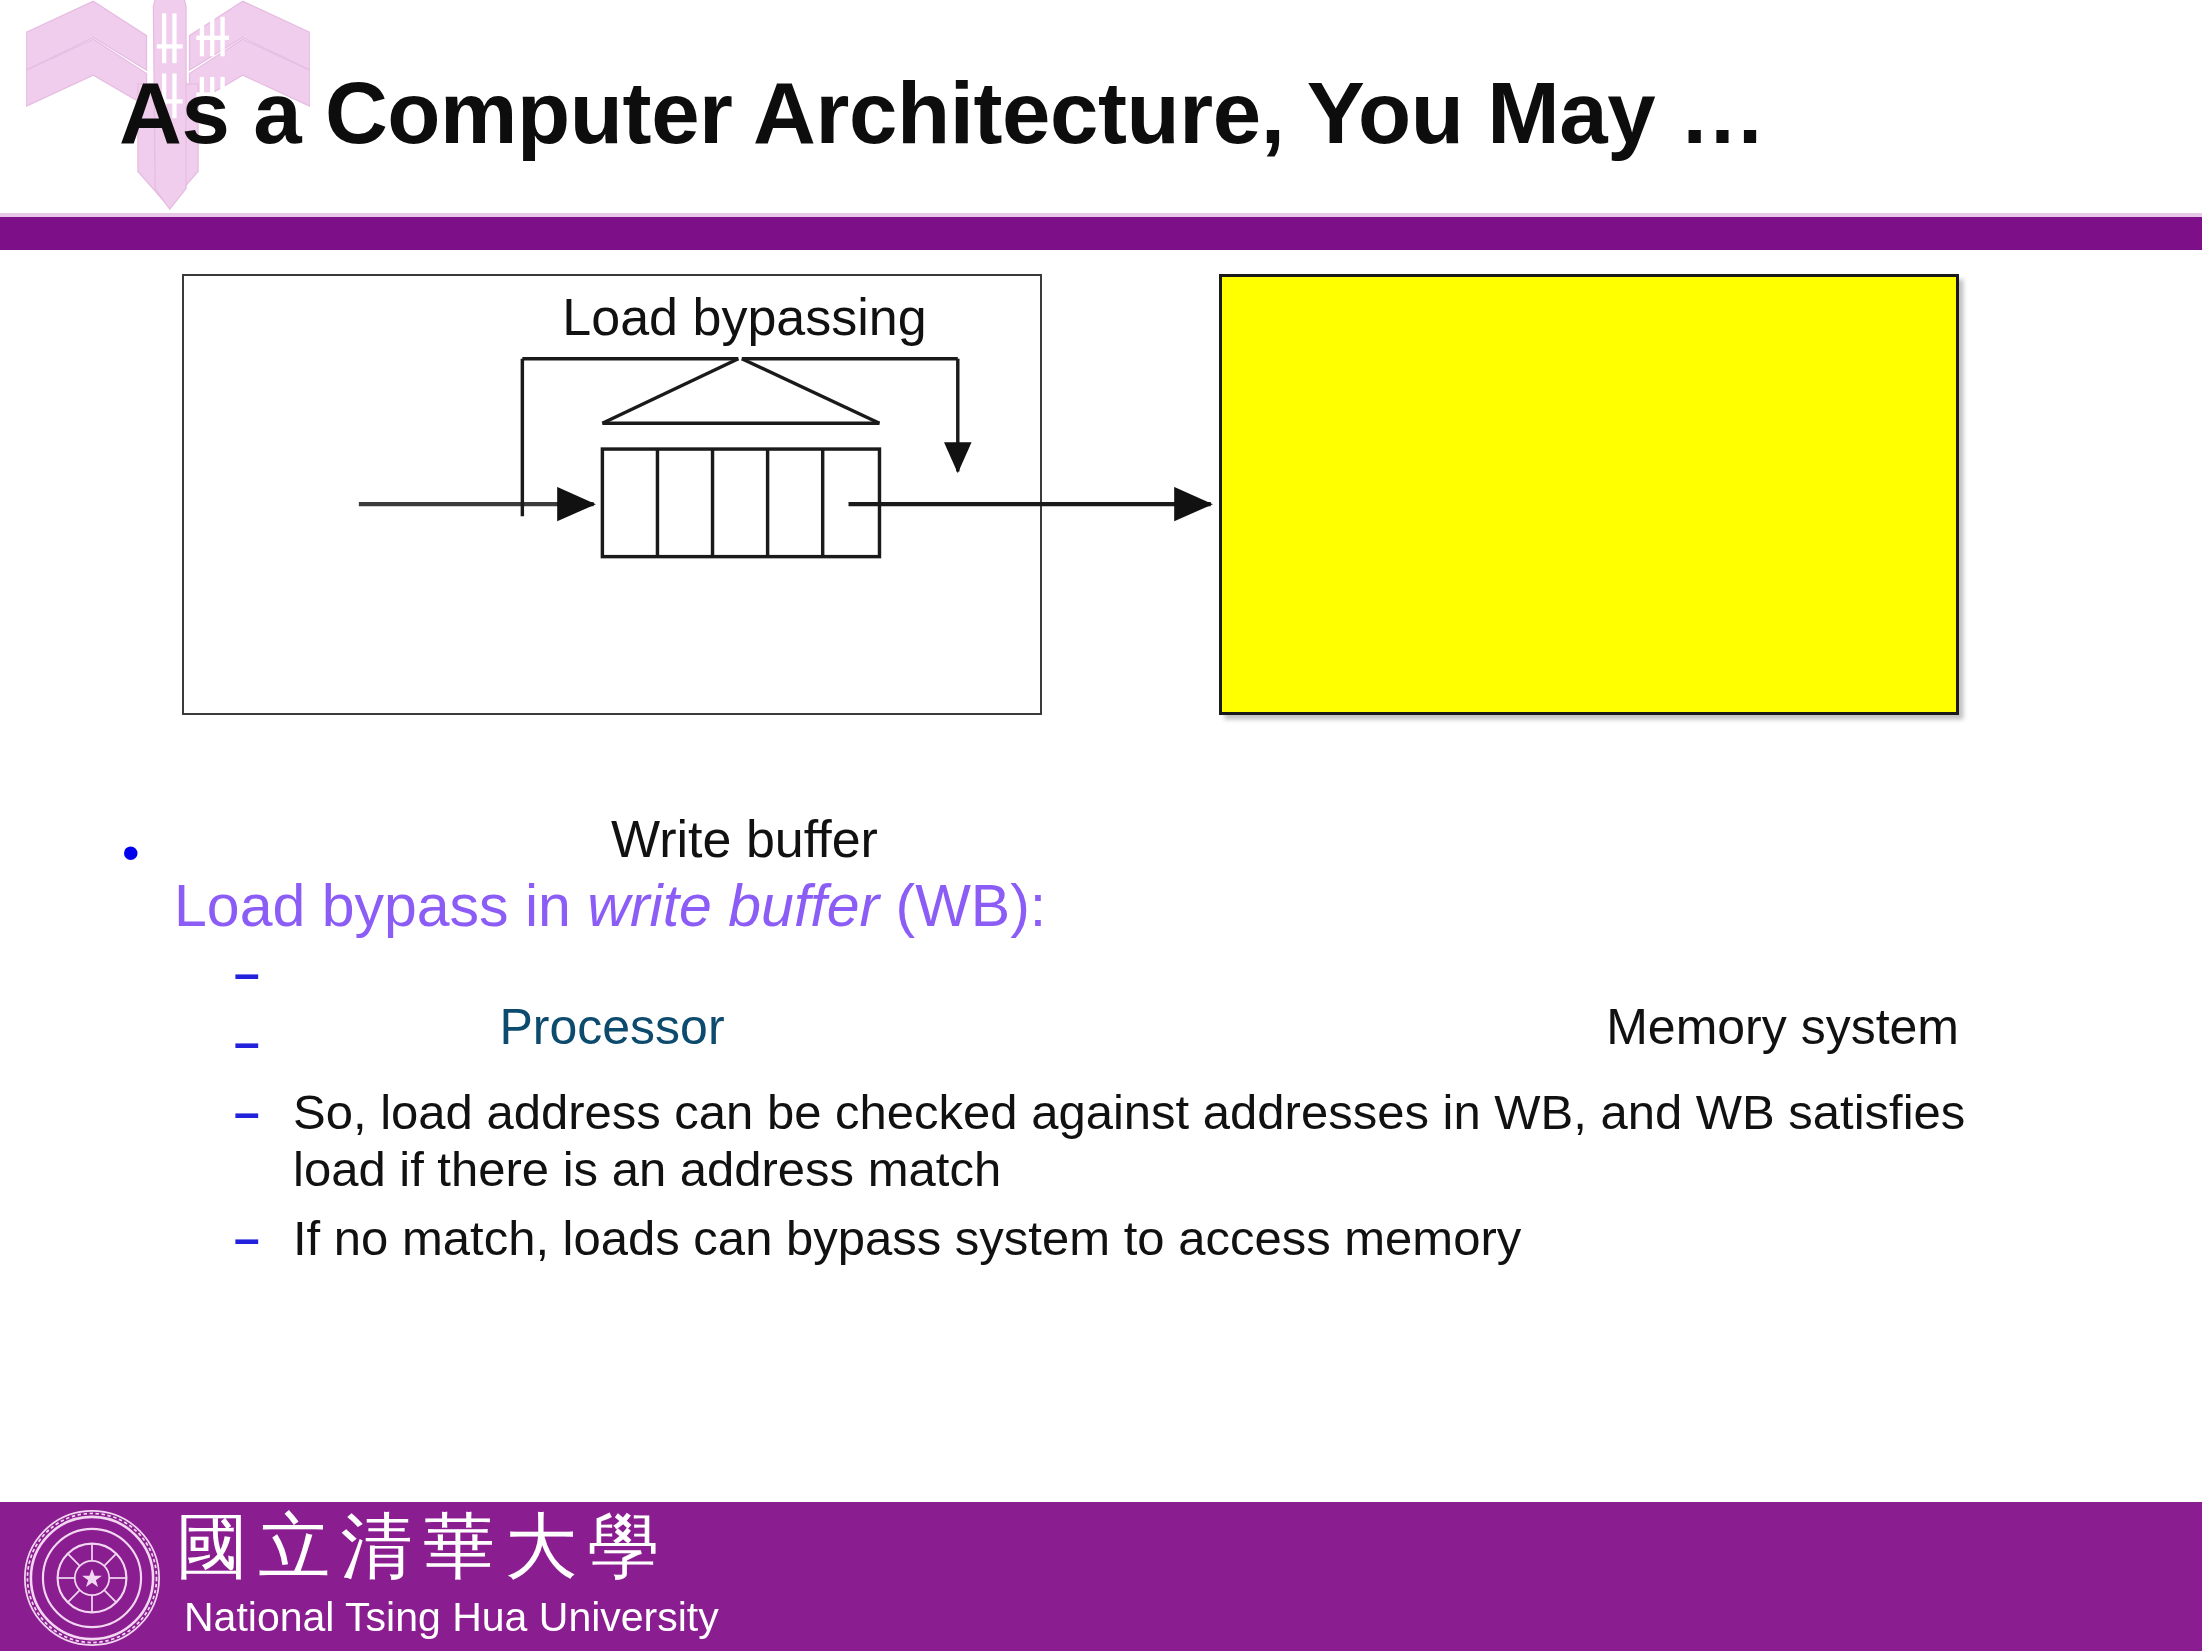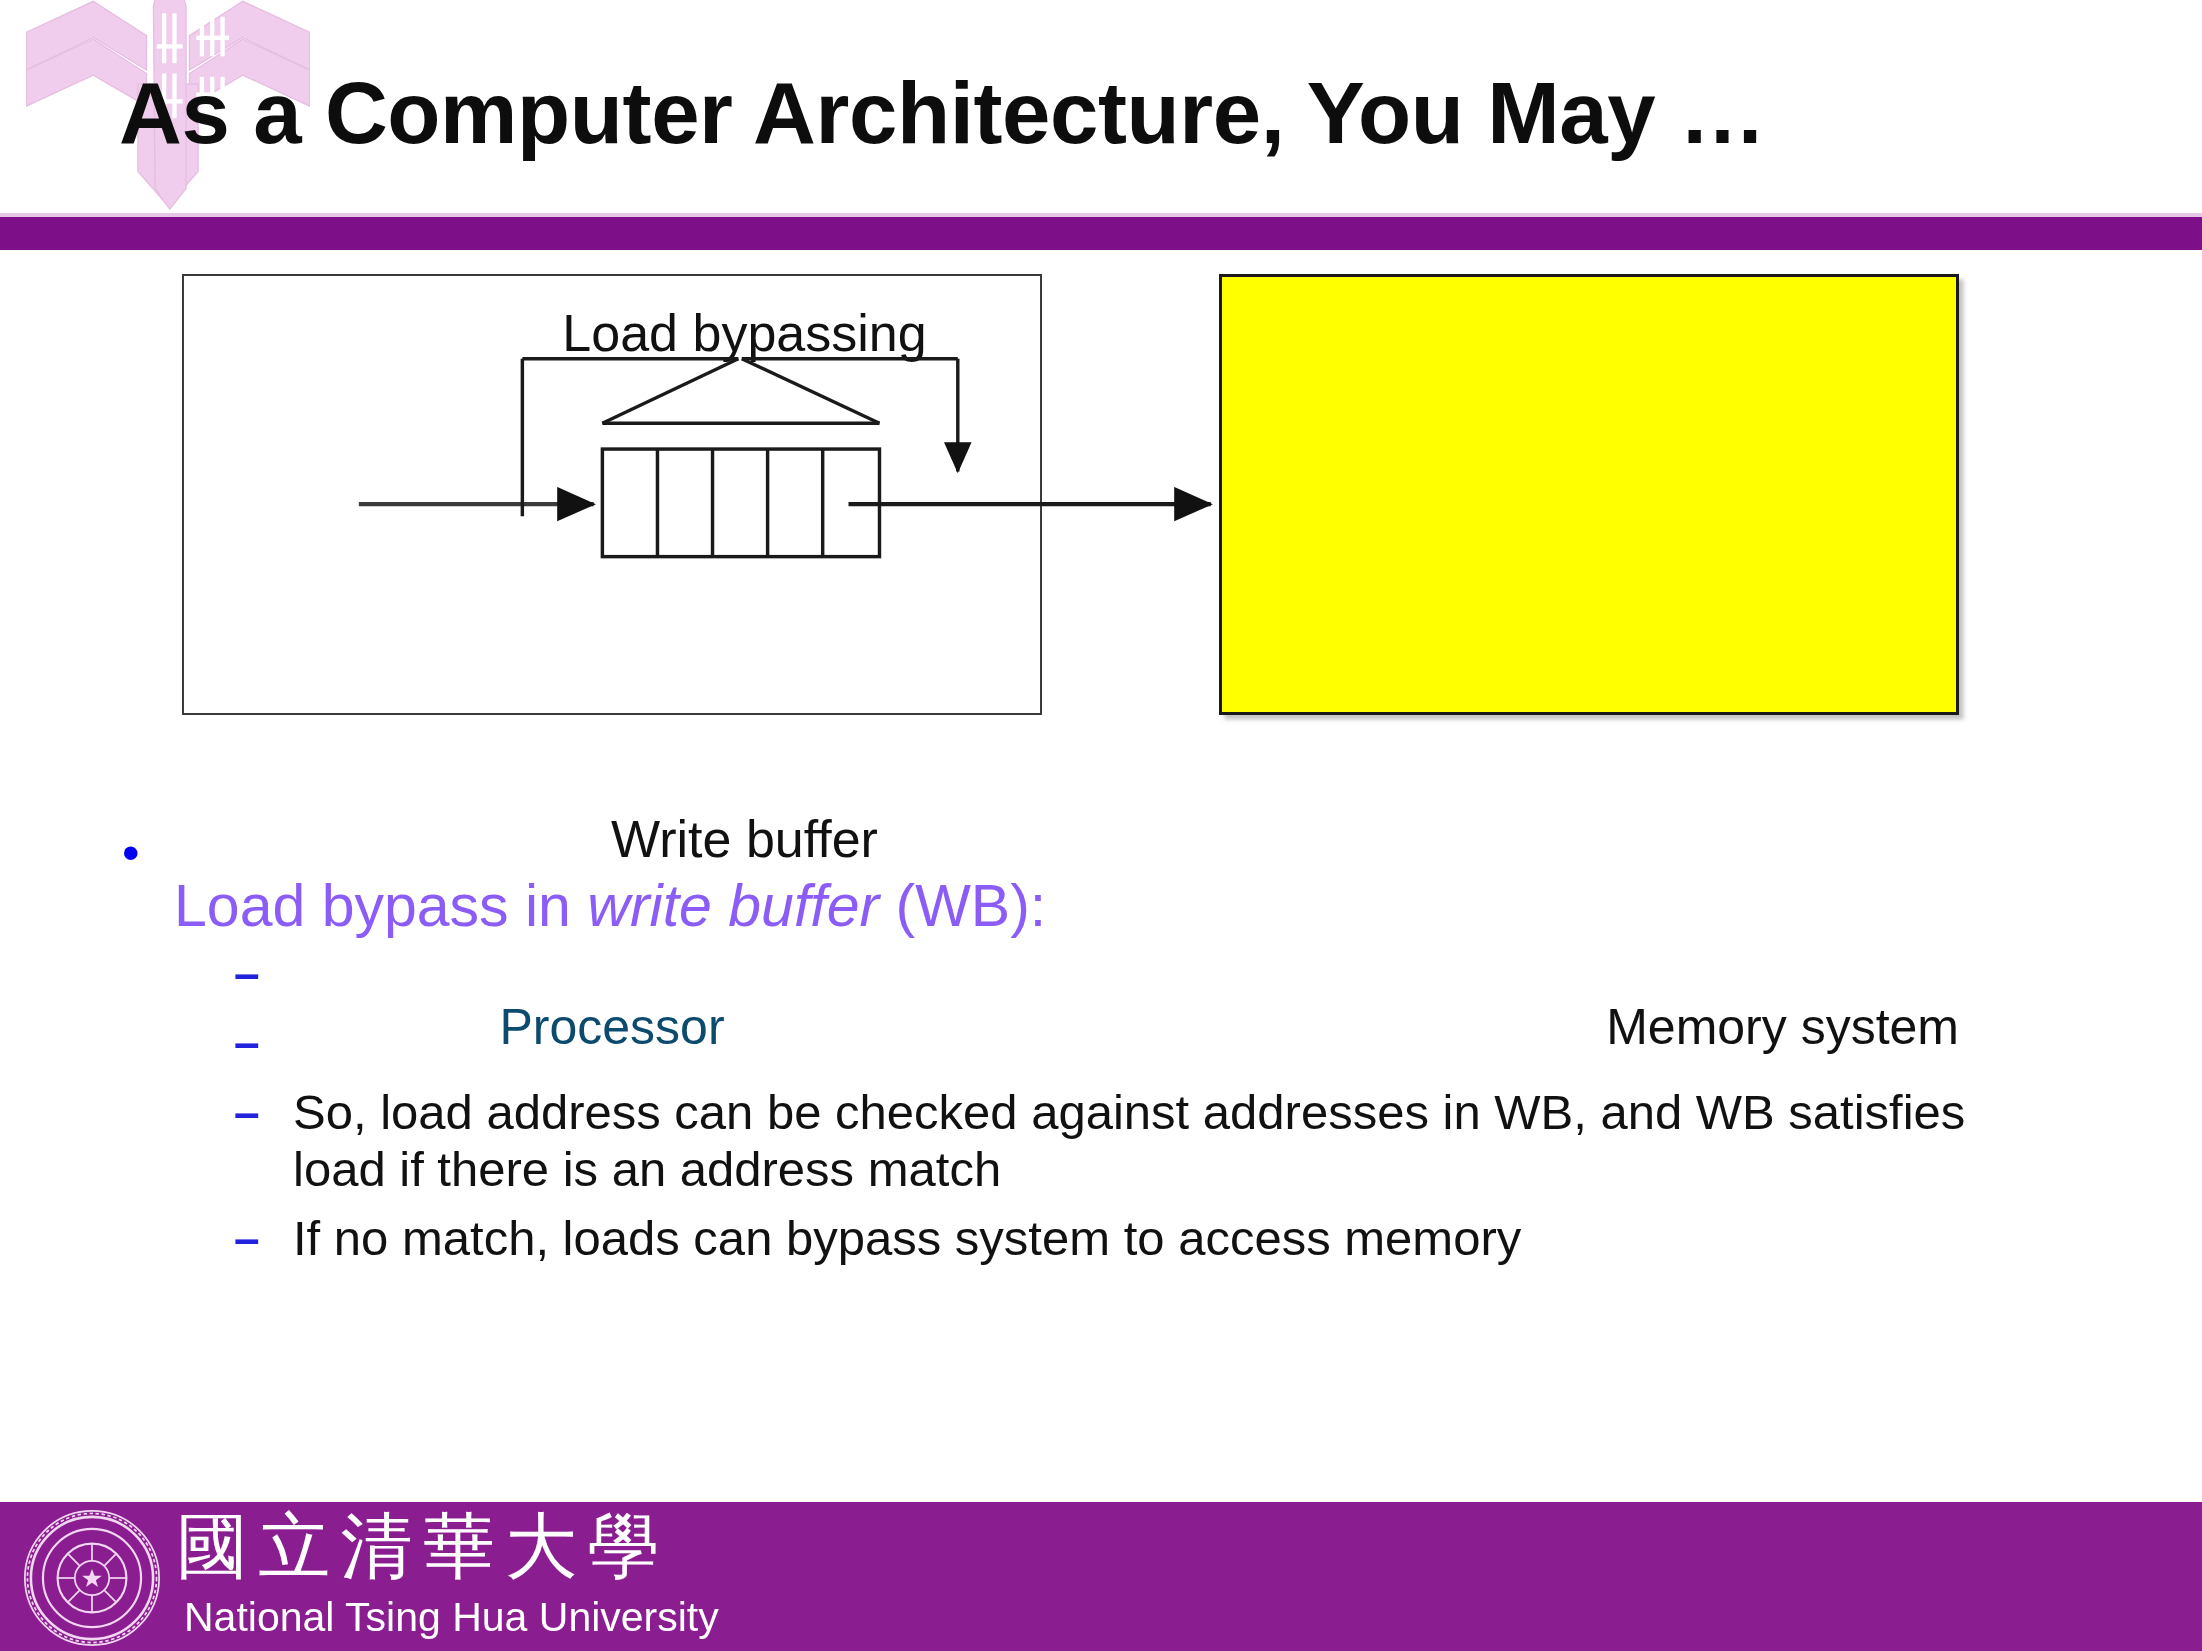--- a/index.html
+++ b/index.html
@@ -89,21 +89,21 @@
     height: 441px;
     background: #ffff00;
     border: 3.4px solid #1a1a1a;
     box-sizing: border-box;
     box-shadow: 5.2px 5.2px 4.3px rgba(120,120,120,0.45);
   }
 
   #label-load-bypassing {
     position: absolute;
     left: 512px;
-    top: 45px;
+    top: 29px;
     width: 465px;
     text-align: center;
     font-size: 52px;
     color: #111111;
     white-space: nowrap;
   }
 
   #label-write-buffer {
     position: absolute;
     left: 512px;

